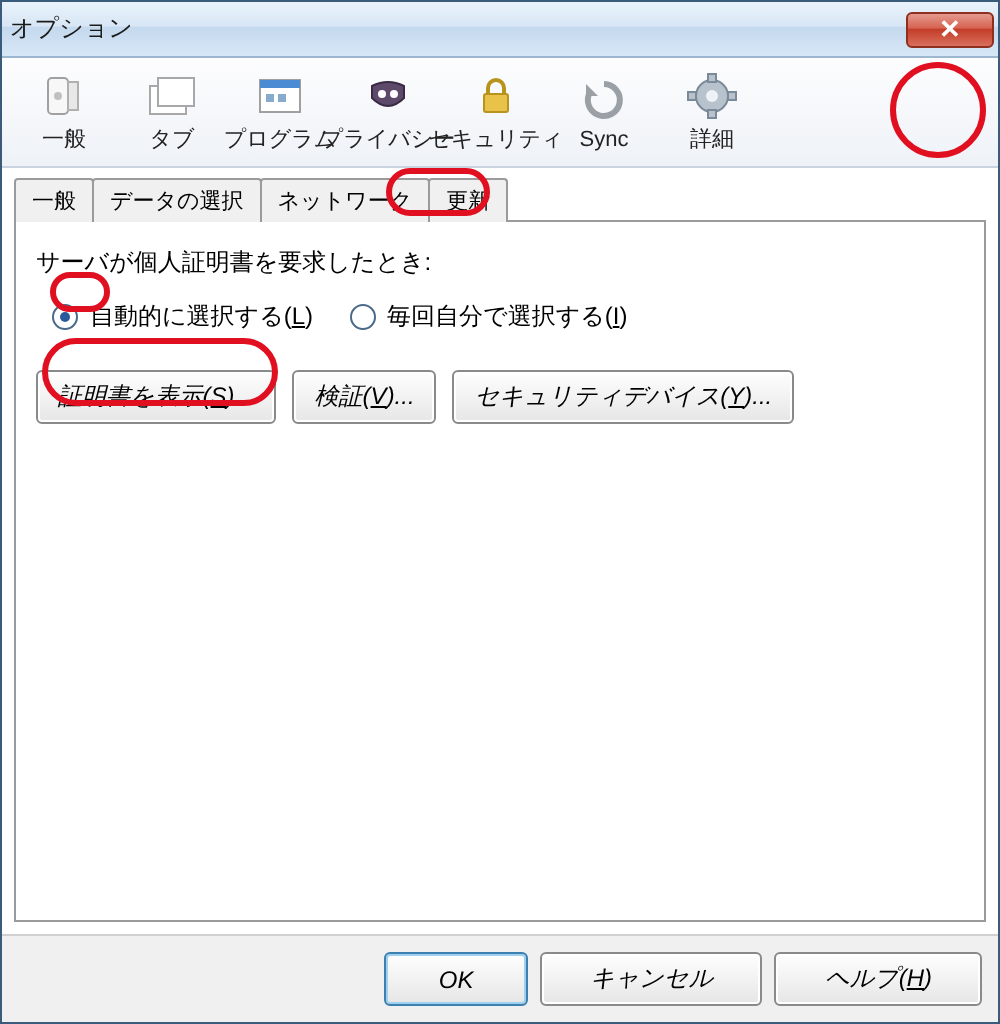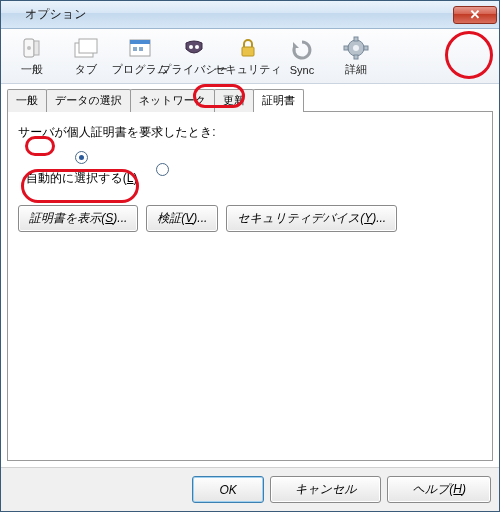--- a/index.html
+++ b/index.html
@@ -16,21 +16,21 @@
     position: relative;
     border: 1px solid #3b5b7a;
     display: flex;
     flex-direction: column;
   }
   .titlebar {
     height: 28px;
     background: linear-gradient(to bottom, #eaf3fb 0%, #d7e6f5 45%, #c4d9ee 46%, #d7e7f6 100%);
     display: flex;
     align-items: center;
-    padding: 0 2px 0 24px;
+    padding: 0 2px 0 4px;
     border-bottom: 1px solid #9db7d1;
   }
   .titlebar .title {
     flex: 1;
     color: #1a1a1a;
     font-size: 12px;
   }
   .close-btn {
     width: 44px;
     height: 18px;
@@ -234,34 +234,34 @@
       </span>
       <span class="label">詳細</span>
     </div>
   </div>
 
   <div class="subtabs">
     <div class="subtab">一般</div>
     <div class="subtab">データの選択</div>
     <div class="subtab">ネットワーク</div>
     <div class="subtab">更新</div>
-    <div class="subtab active">証明書</div>
   </div>
 
   <div class="subpanel">
     <div class="row">
       <span>サーバが個人証明書を要求したとき:</span>
     </div>
     <div class="row" style="margin-left:8px; gap:18px;">
-      <label style="display:flex;align-items:center;gap:6px;flex-direction:column;">
+      <label style="display:flex;align-items:center;gap:6px;">
         <span class="radio checked"></span>
         <span><span>自動的に選択する(</span><u>L</u><span>)</span></span>
       </label>
       <label style="display:flex;align-items:center;gap:6px;">
         <span class="radio"></span>
+        <span><span>毎回自分で選択する(</span><u>I</u><span>)</span></span>
       </label>
     </div>
 
     <div class="row" style="margin-top:18px; gap:8px;">
       <button class="winbtn"><span>証明書を表示(</span><u>S</u><span>)...</span></button>
       <button class="winbtn"><span>検証(</span><u>V</u><span>)...</span></button>
       <button class="winbtn"><span>セキュリティデバイス(</span><u>Y</u><span>)...</span></button>
     </div>
   </div>
 

